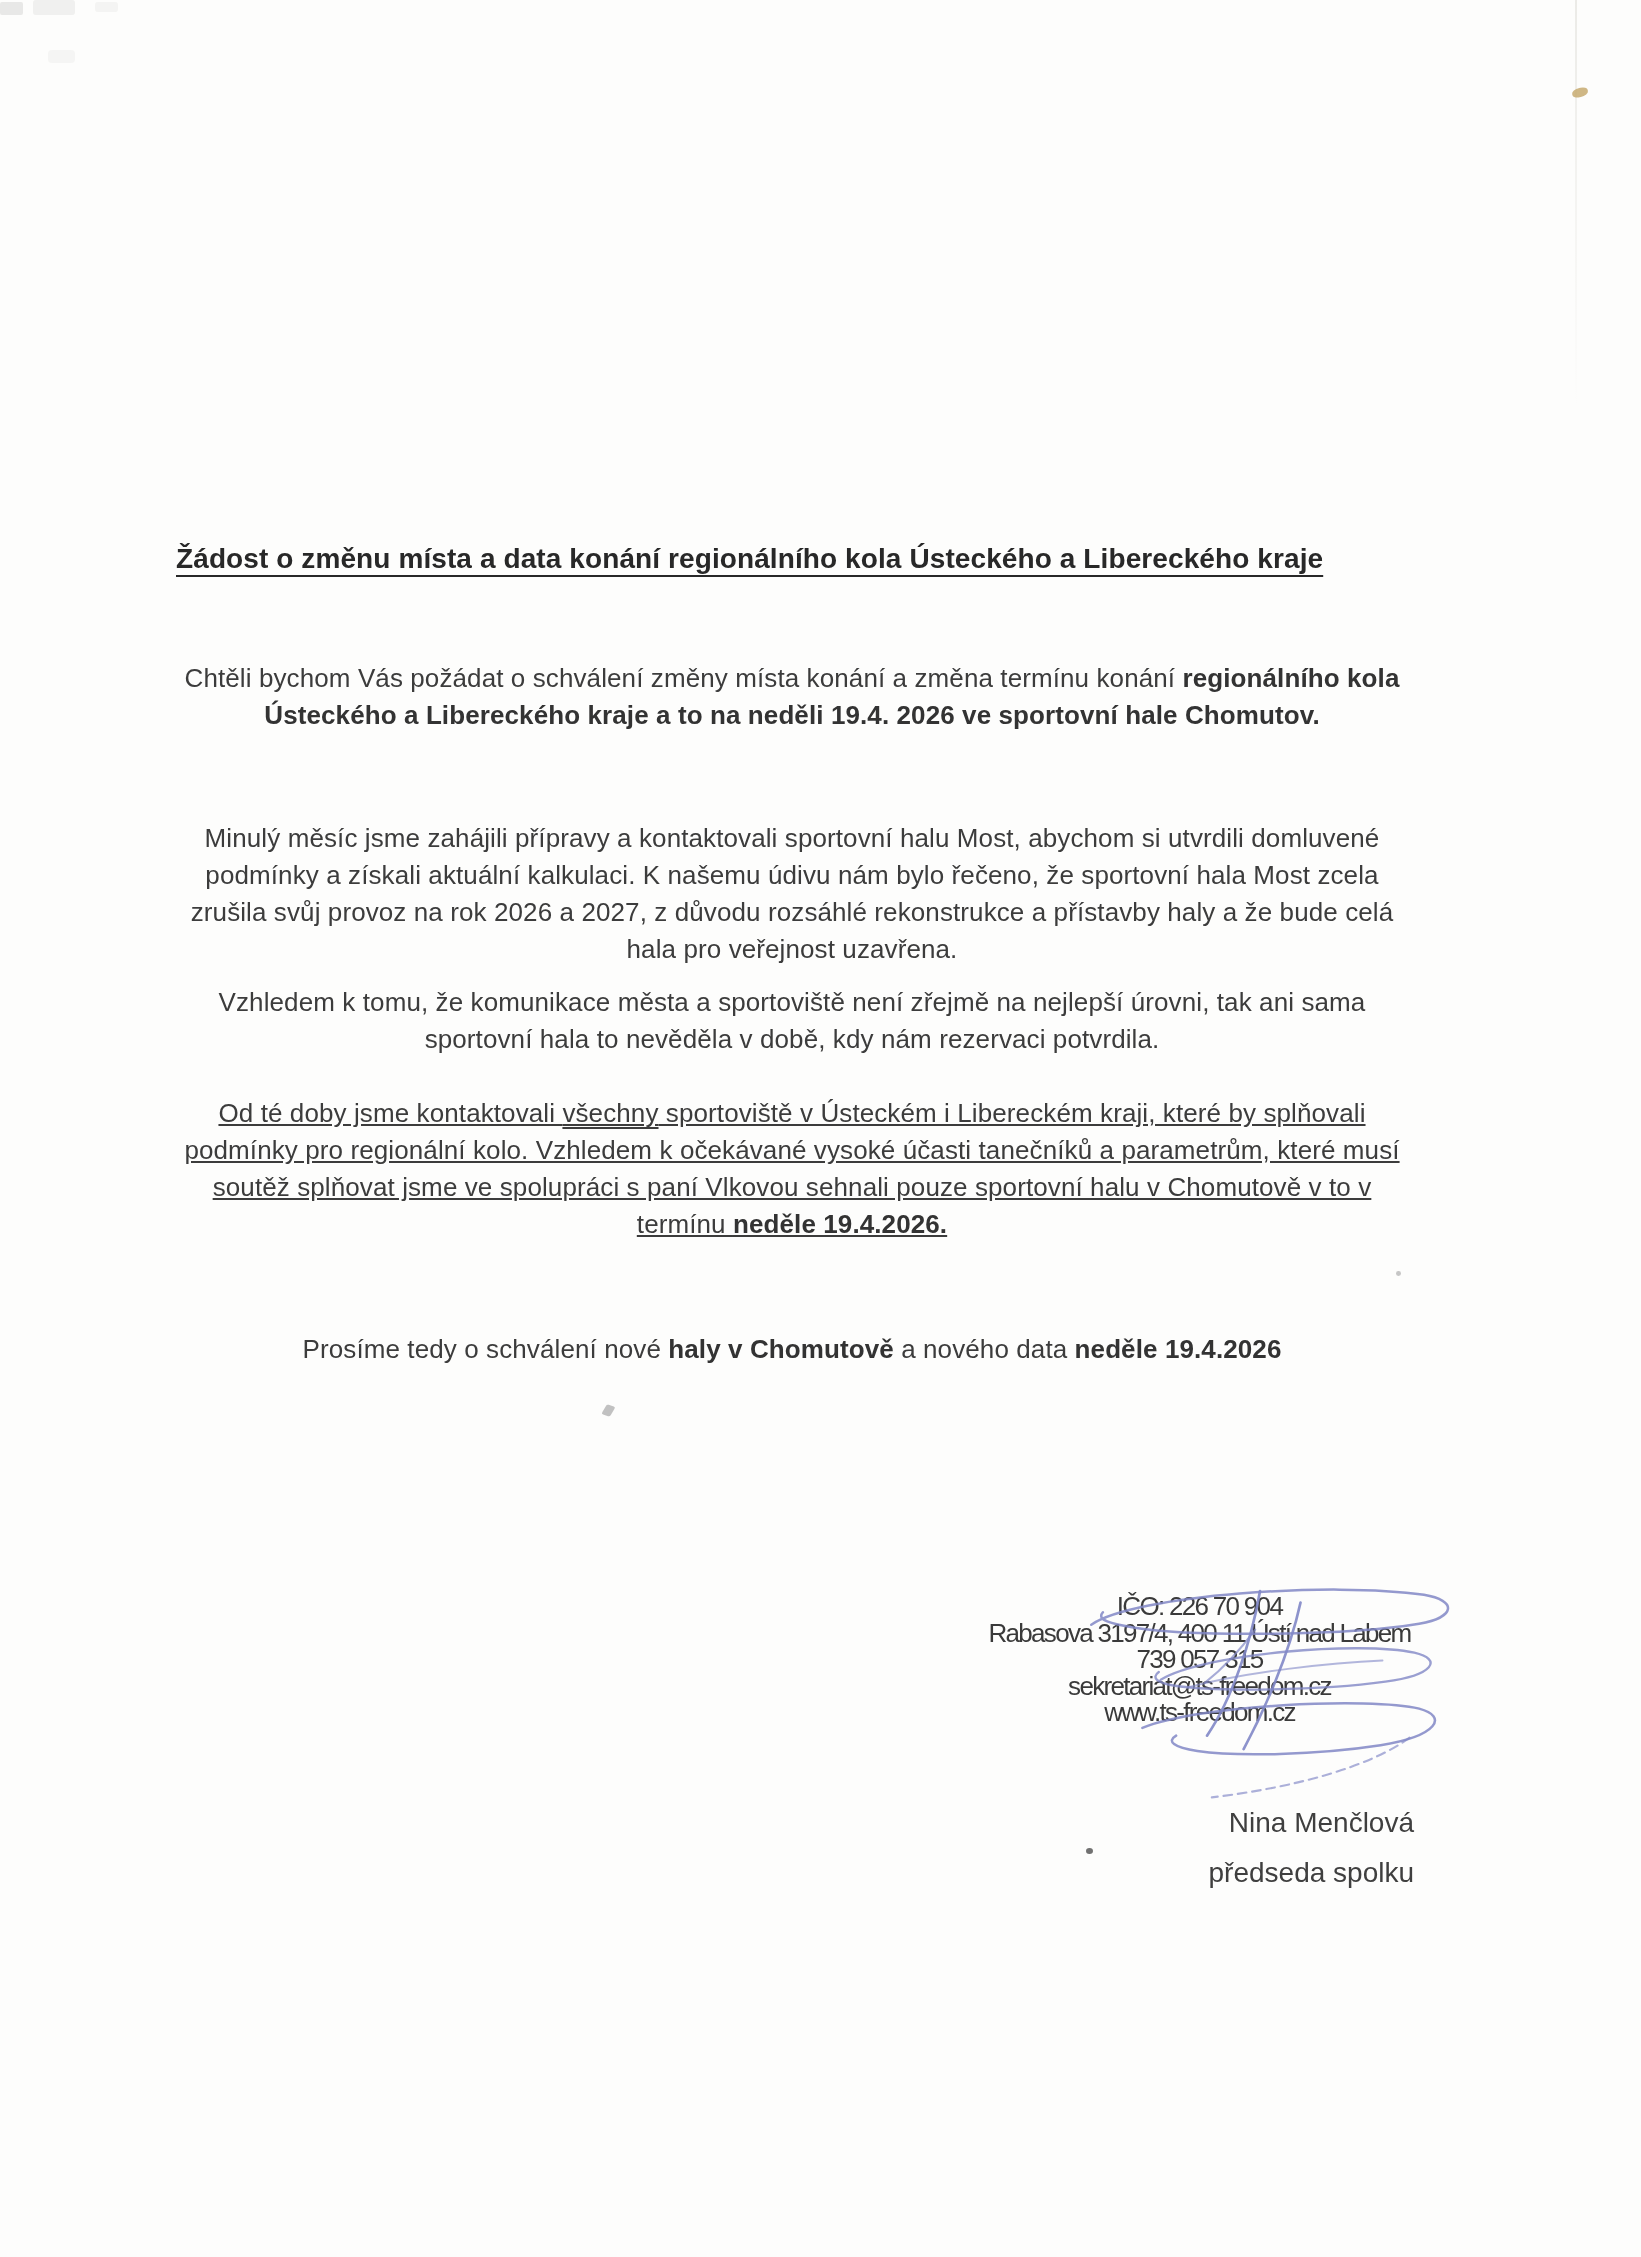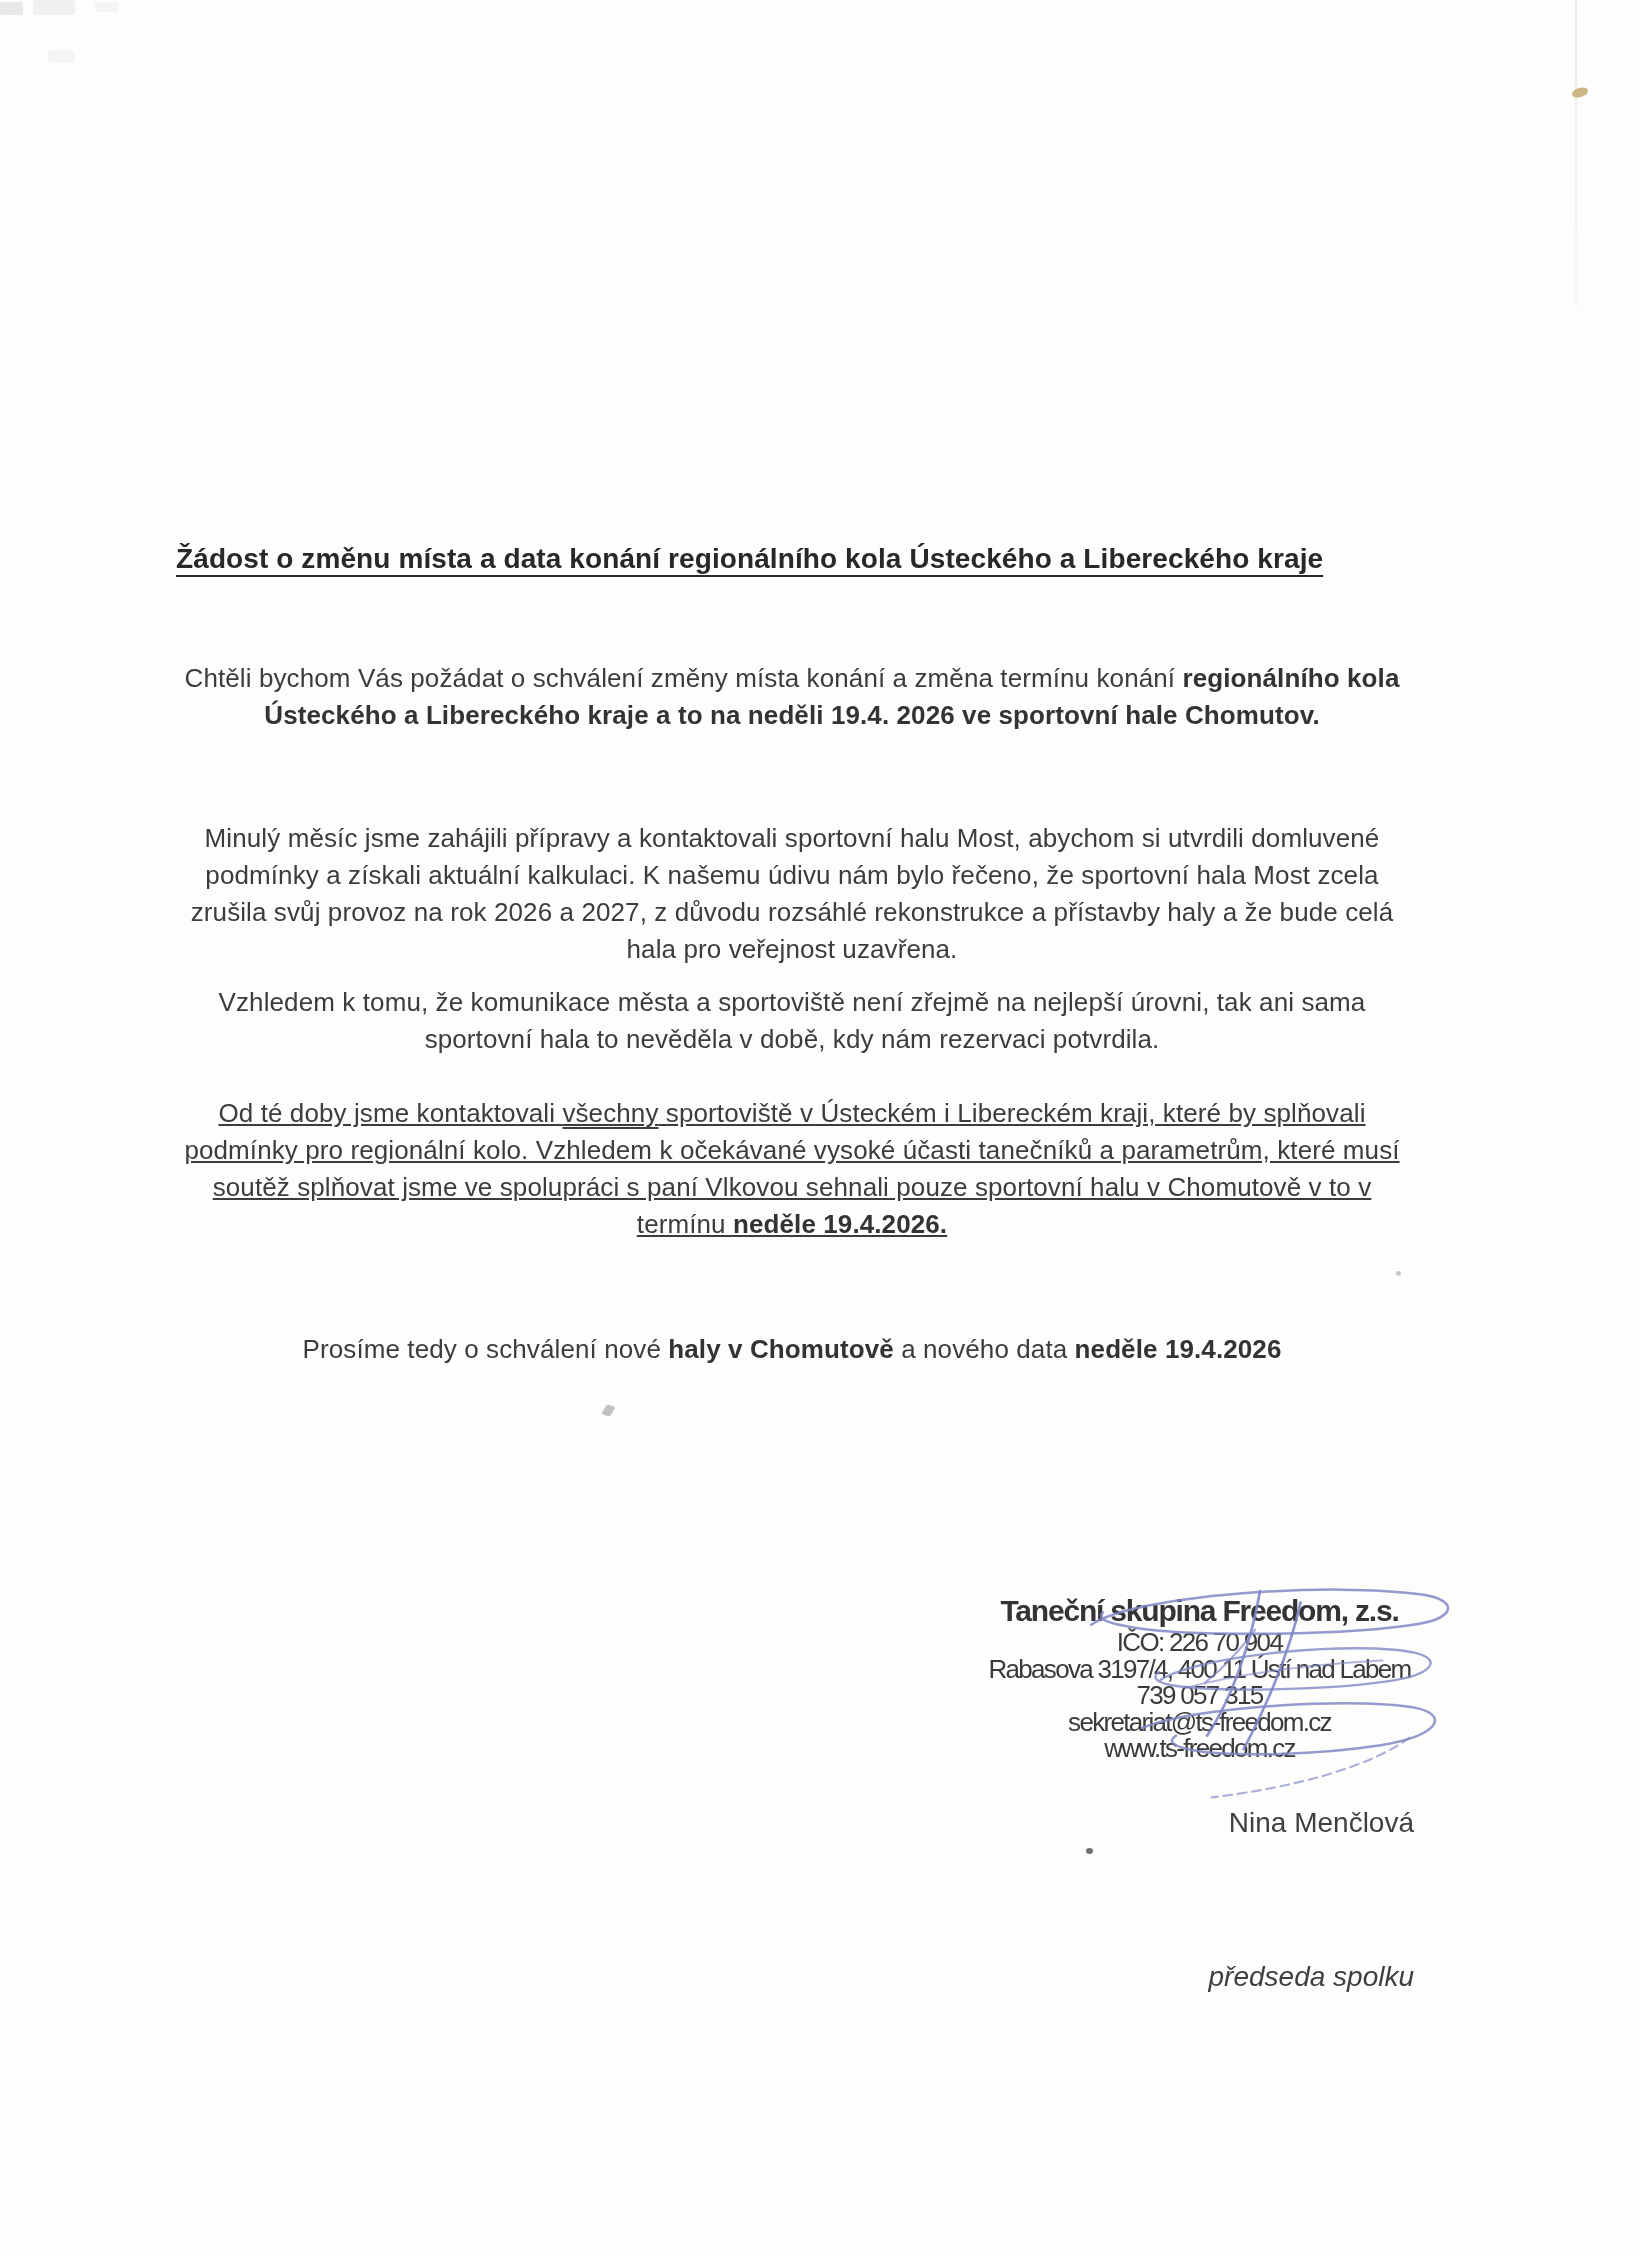--- a/index.html
+++ b/index.html
@@ -50,21 +50,21 @@
   .stamp .line {
     font-size: 26px; letter-spacing: -1.7px; line-height: 26.6px;
     white-space: nowrap;
   }
 
   .signatory {
     position: absolute; left: 1023px; width: 391px;
     text-align: right; color: #3f3f3f; font-size: 28px;
   }
   .sig-name { top: 1807px; }
-  .sig-role { top: 1961px; font-style: italic; }
+  .sig-role { top: 1857px; }
 
   .signature-svg { position: absolute; left: 1043px; top: 1564px; }
 
   
   .artifact { position: absolute; }
   .scan-line {
     left: 1575px; top: 0; width: 1.9px; height: 406px;
     background: linear-gradient(#dddcd6, rgba(221,220,214,0));
     opacity: 0.55;
   }
@@ -93,21 +93,20 @@
 
   <p class="para p2">Minulý měsíc jsme zahájili přípravy a kontaktovali sportovní halu Most, abychom si utvrdili domluvené podmínky a získali aktuální kalkulaci. K našemu údivu nám bylo řečeno, že sportovní hala Most zcela zrušila svůj provoz na rok 2026 a 2027, z důvodu rozsáhlé rekonstrukce a přístavby haly a že bude celá hala pro veřejnost uzavřena.</p>
 
   <p class="para p3">Vzhledem k tomu, že komunikace města a sportoviště není zřejmě na nejlepší úrovni, tak ani sama sportovní hala to nevěděla v době, kdy nám rezervaci potvrdila.</p>
 
   <p class="para p4"><span>Od té doby jsme kontaktovali </span><span class="u">všechny</span><span> sportoviště v Ústeckém i Libereckém kraji, které by splňovali podmínky pro regionální kolo. Vzhledem k očekávané vysoké účasti tanečníků a parametrům, které musí soutěž splňovat jsme ve spolupráci s paní Vlkovou sehnali pouze sportovní halu v Chomutově v to v termínu </span><strong>neděle 19.4.2026.</strong></p>
 
   <p class="para p5"><span>Prosíme tedy o schválení nové </span><strong>haly v Chomutově</strong><span> a nového data </span><strong>neděle 19.4.2026</strong></p>
 
   <div class="stamp">
-    <div class="org">Taneční skupina Freedom, z.s.</div>
     <div class="line">IČO: 226 70 904</div>
     <div class="line">Rabasova 3197/4, 400 11 Ústí nad Labem</div>
     <div class="line">739 057 315</div>
     <div class="line">sekretariat@ts-freedom.cz</div>
     <div class="line">www.ts-freedom.cz</div>
   </div>
 
   <svg class="signature-svg" width="463" height="270" viewBox="0 0 480 280">
     <g fill="none" stroke="#8187c6" stroke-linecap="round">
 

